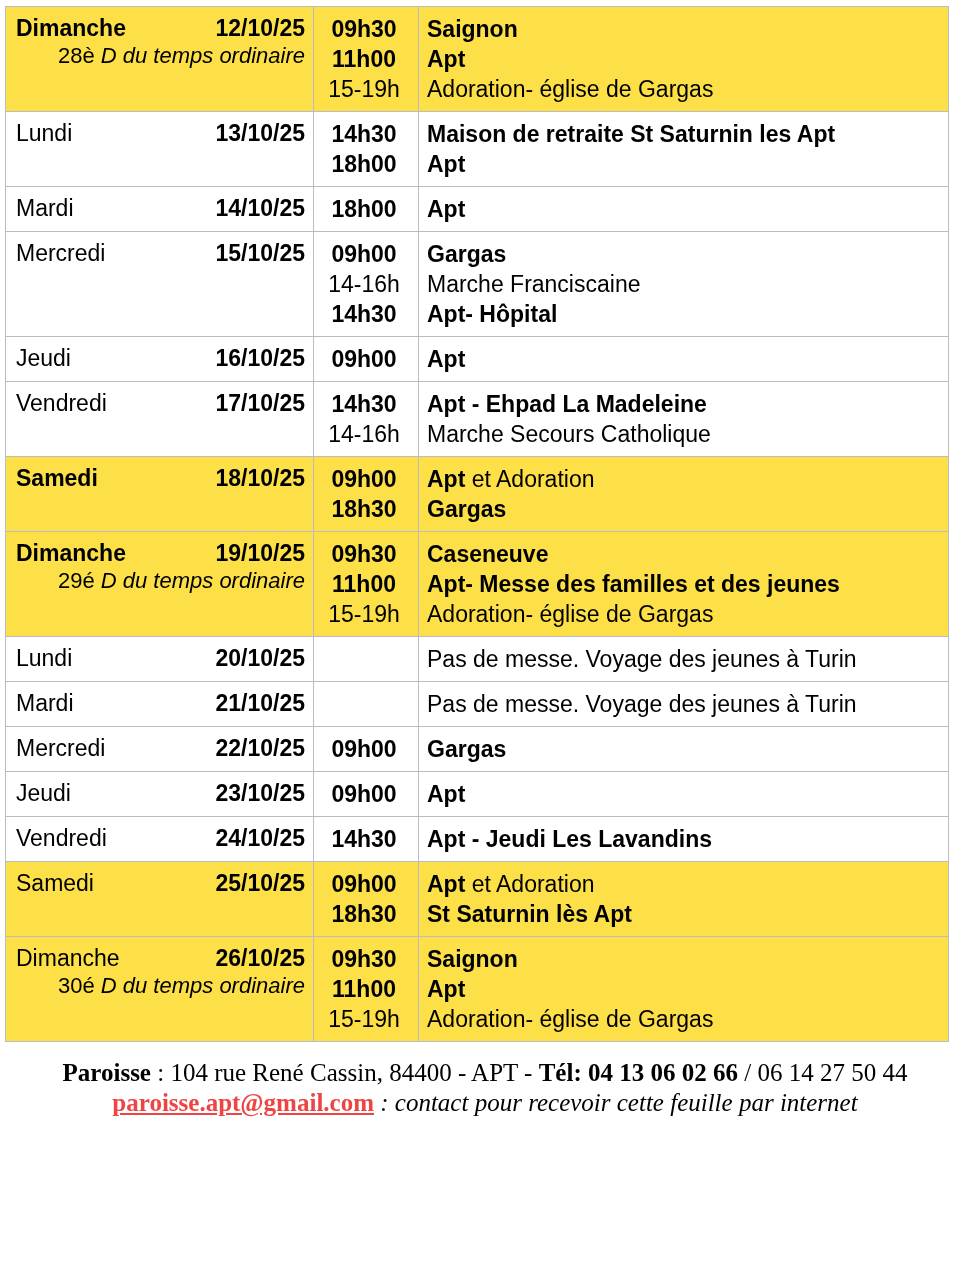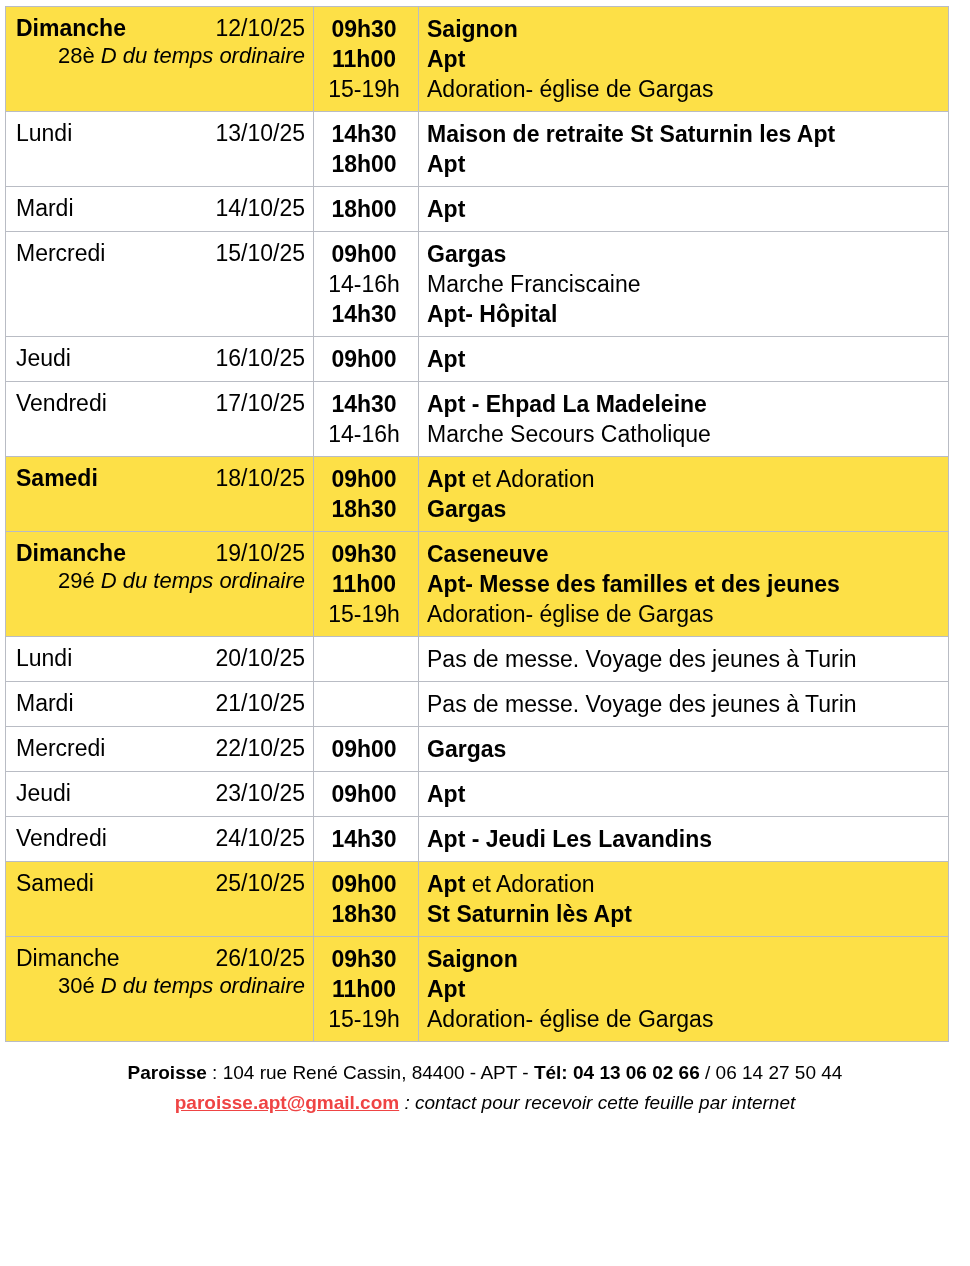--- a/index.html
+++ b/index.html
@@ -47,21 +47,21 @@
     padding: 7px 8px 7px 10px;
   }
   .day-top {
     display: flex;
     justify-content: space-between;
     align-items: baseline;
     white-space: nowrap;
   }
   .day-name { font-size: 23px; line-height: 28px; }
   .day-name.b { font-weight: bold; }
-  .day-date { font-size: 23px; line-height: 28px; }
+  .day-date { font-size: 23px; line-height: 28px; font-weight: bold; }
   .day-sub {
     font-size: 22px;
     line-height: 28px;
     text-align: right;
     white-space: nowrap;
   }
   .day-sub .ord-num { font-style: normal; }
   .day-sub .ord-txt { font-style: italic; }
 
   .time-cell {
@@ -93,23 +93,24 @@
     white-space: nowrap;
   }
   .notice-line .b { font-weight: bold; }
 
   
   .footer {
     margin-top: 16px;
     text-align: center;
   }
   .footer-line {
-    font-size: 19px;
+    font-size: 25px;
     line-height: 30px;
     white-space: nowrap;
+    font-family: Liberation Serif, serif;
   }
   .footer-line .b { font-weight: bold; }
   .footer-line .i { font-style: italic; }
   .mail {
     color: #ef4444;
     text-decoration: underline;
     font-weight: bold;
     cursor: pointer;
   }
 </style>

